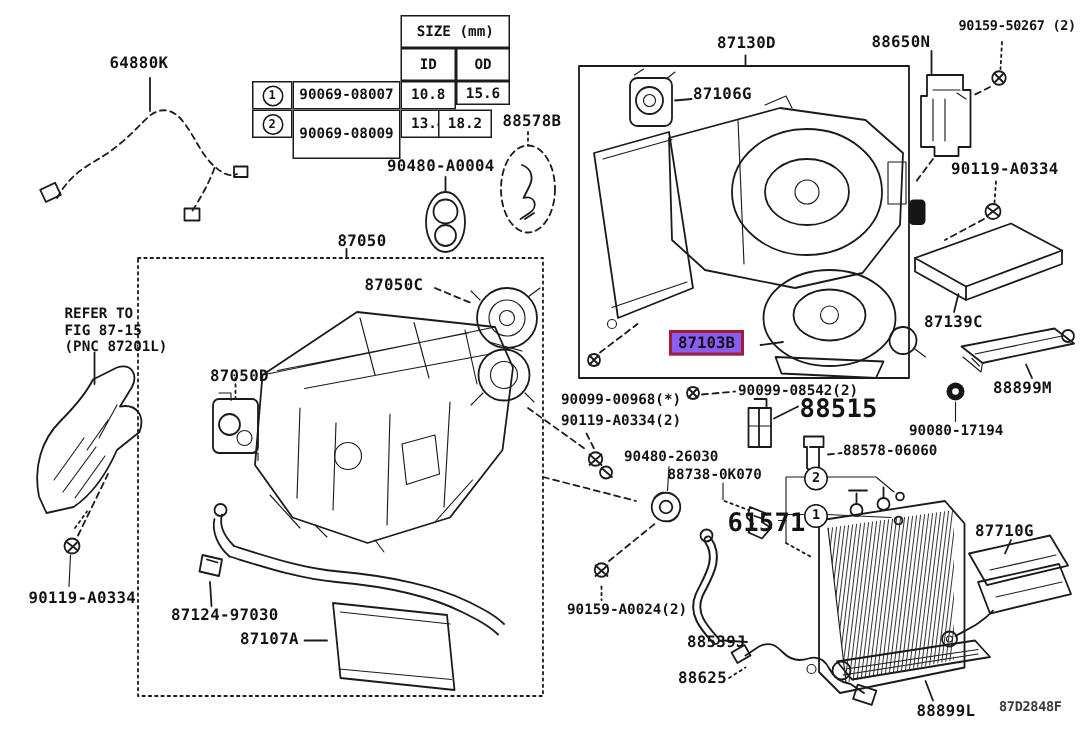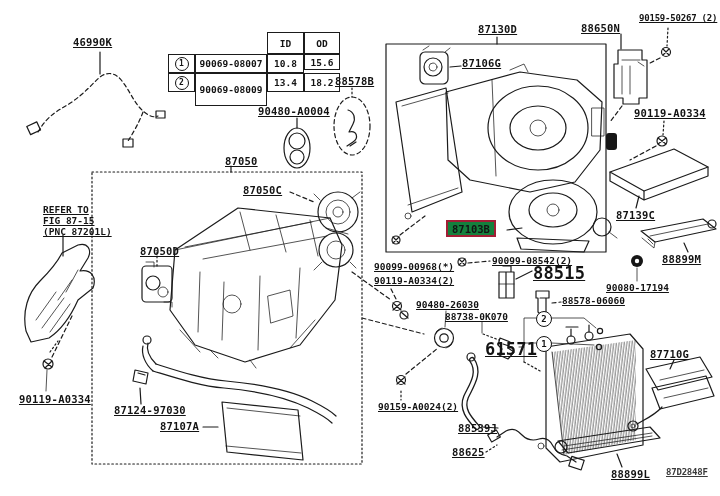--- a/index.html
+++ b/index.html
@@ -4,26 +4,26 @@
 <style>
   html,body{margin:0;padding:0;background:#e8e8e8;}
   .stage{position:relative;width:720px;height:496px;background:#ffffff;overflow:hidden;
          font-family:"DejaVu Sans Mono",monospace;}
   svg{position:absolute;left:0;top:0;}
   .ln{fill:none;stroke:#1b1b1b;stroke-width:1.2;stroke-linecap:round;stroke-linejoin:round;}
   .lnt{fill:none;stroke:#1b1b1b;stroke-width:0.75;stroke-linecap:round;stroke-linejoin:round;}
   .dash{stroke-dasharray:4 3;}
   .dot{stroke-dasharray:1.6 2.6;}
   .lbl{position:absolute;font:700 10.5px "DejaVu Sans Mono",monospace;color:#131313;
-       letter-spacing:.2px;white-space:nowrap;text-decoration:underline;}
+       letter-spacing:.2px;white-space:nowrap;}
   .sm{font-size:9.5px;letter-spacing:0;}
   .xs{font-size:9px;letter-spacing:-.2px;}
   .lg{font-size:17px;}
   .code{color:#3a3a3a;font-weight:700;}
-  .hl-box{position:absolute;border:2.5px solid #a21e35;background:#15803d;padding:1px 4px 0 4px;
+  .hl-box{position:absolute;border:2.5px solid #a21e35;background:#8b5cf6;padding:1px 4px 0 4px;
           font:700 10.5px "DejaVu Sans Mono",monospace;color:#131313;}
   .circ{position:absolute;width:14px;height:14px;border:1.5px solid #131313;border-radius:50%;
         background:#fff;display:flex;align-items:center;justify-content:center;
         font:700 9px "DejaVu Sans Mono",monospace;color:#131313;}
   .tbl{position:absolute;left:168px;top:10px;width:174px;height:84px;}
   .tc{position:absolute;border:1.4px solid #1b1b1b;background:#fff;display:flex;
       align-items:center;justify-content:center;font:700 9.5px "DejaVu Sans Mono",monospace;
       color:#131313;box-sizing:border-box;}
   .circ2{width:12px;height:12px;border:1.3px solid #131313;border-radius:50%;display:flex;
          align-items:center;justify-content:center;font:700 8px "DejaVu Sans Mono",monospace;}
@@ -317,39 +317,40 @@
 
   <g>
     <circle class="ln" cx="401" cy="380" r="4.5"></circle>
     <path class="ln" d="M397,377 l8,7 M397,384 l8,-7"></path>
     <path class="ln dot" d="M401,391 L401,400"></path>
     <path class="ln dash" d="M406,374 L438,348"></path>
   </g>
 </svg>
 
 <div class="tbl">
+  <div class="tc" style="left:99px;top:0;width:73px;height:22px">SIZE (mm)</div>
   <div class="tc" style="left:99px;top:22px;width:37px;height:22px">ID</div>
   <div class="tc" style="left:136px;top:22px;width:36px;height:22px">OD</div>
 
   <div class="tc" style="left:0;top:44px;width:27px;height:19px">
     <span class="circ2">1</span>
   </div>
   <div class="tc" style="left:27px;top:44px;width:72px;height:19px">90069-08007</div>
   <div class="tc" style="left:99px;top:44px;width:37px;height:19px">10.8</div>
   <div class="tc" style="left:136px;top:44px;width:36px;height:16px">15.6</div>
 
   <div class="tc" style="left:0;top:63px;width:27px;height:19px">
     <span class="circ2">2</span>
   </div>
   <div class="tc" style="left:27px;top:63px;width:72px;height:33px">90069-08009</div>
   <div class="tc" style="left:99px;top:63px;width:37px;height:19px">13.4</div>
-  <div class="tc" style="left:136px;top:63px;width:36px;height:19px">18.2</div>
+  <div class="tc" style="left:124px;top:63px;width:36px;height:19px">18.2</div>
 </div>
 
-<div class="lbl" style="left:73px;top:36px">46990K</div>
+<div class="lbl" style="left:73px;top:36px">64880K</div>
 <div class="lbl" style="left:225px;top:155px">87050</div>
 <div class="lbl" style="left:243px;top:184px">87050C</div>
 <div class="lbl" style="left:140px;top:245px">87050D</div>
 <div class="lbl" style="left:258px;top:105px">90480-A0004</div>
 <div class="lbl" style="left:335px;top:75px">88578B</div>
 <div class="lbl" style="left:478px;top:23px">87130D</div>
 <div class="lbl" style="left:462px;top:57px">87106G</div>
 <div class="lbl" style="left:581px;top:22px">88650N</div>
 <div class="lbl xs" style="left:639px;top:13px">90159-50267 (2)</div>
 <div class="lbl" style="left:634px;top:107px">90119-A0334</div>

